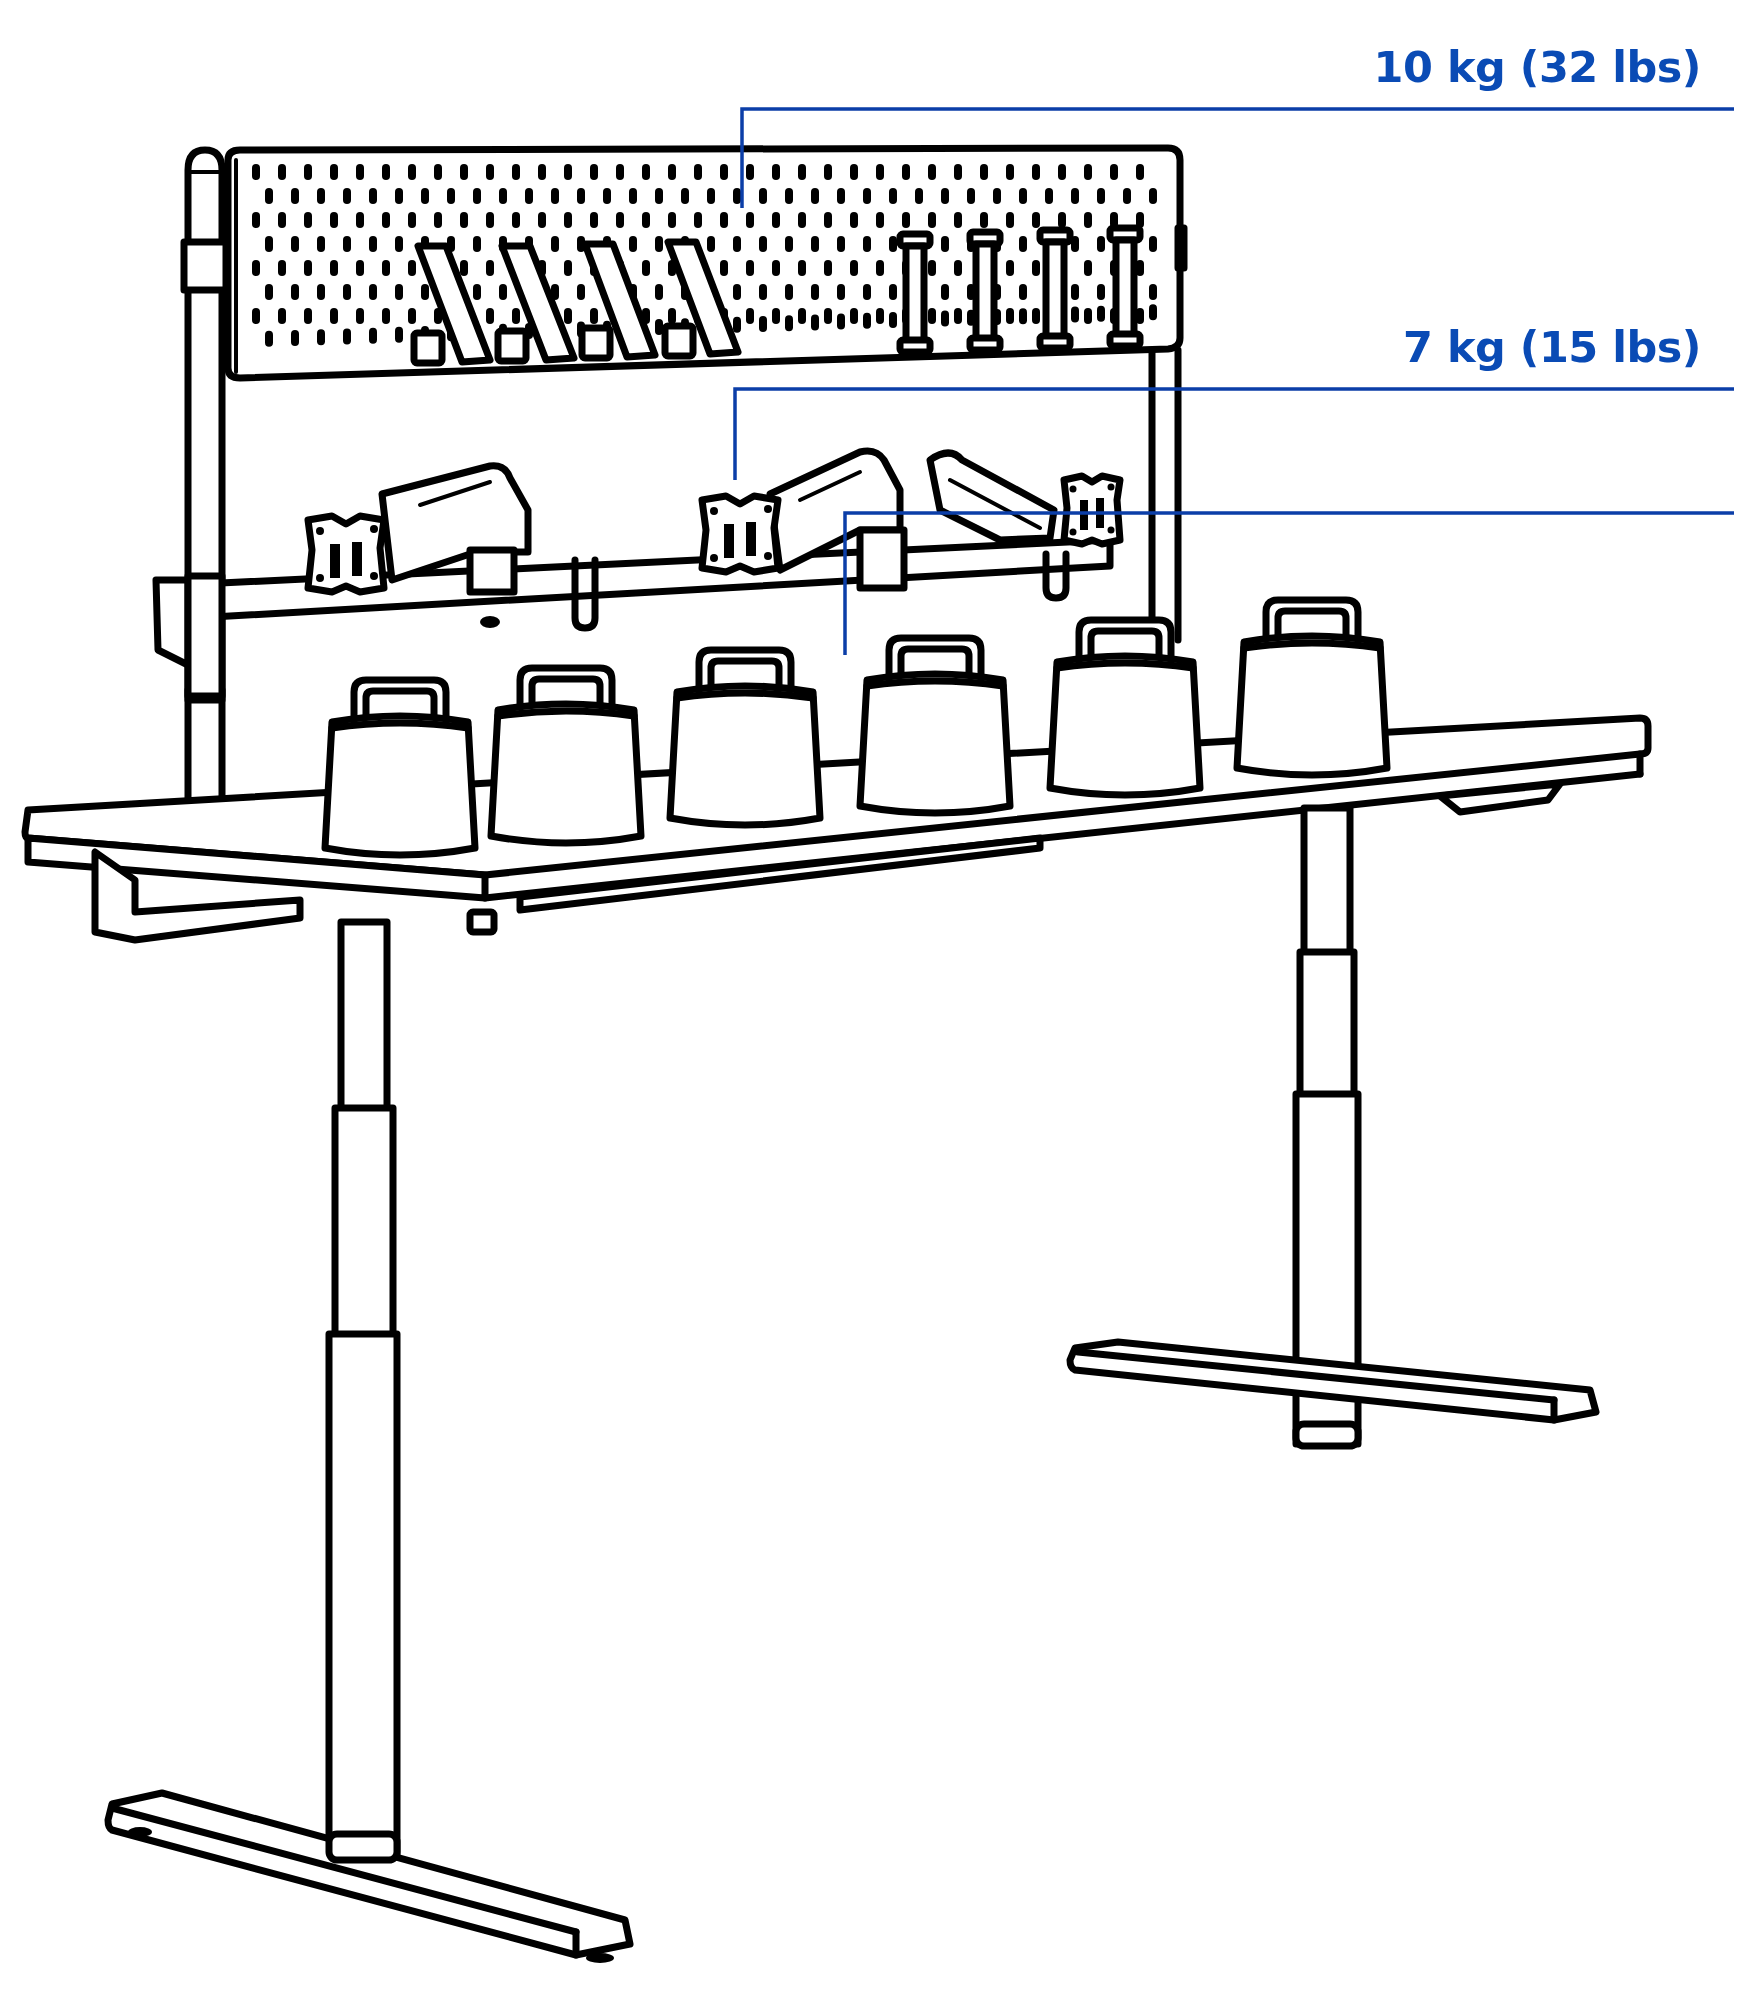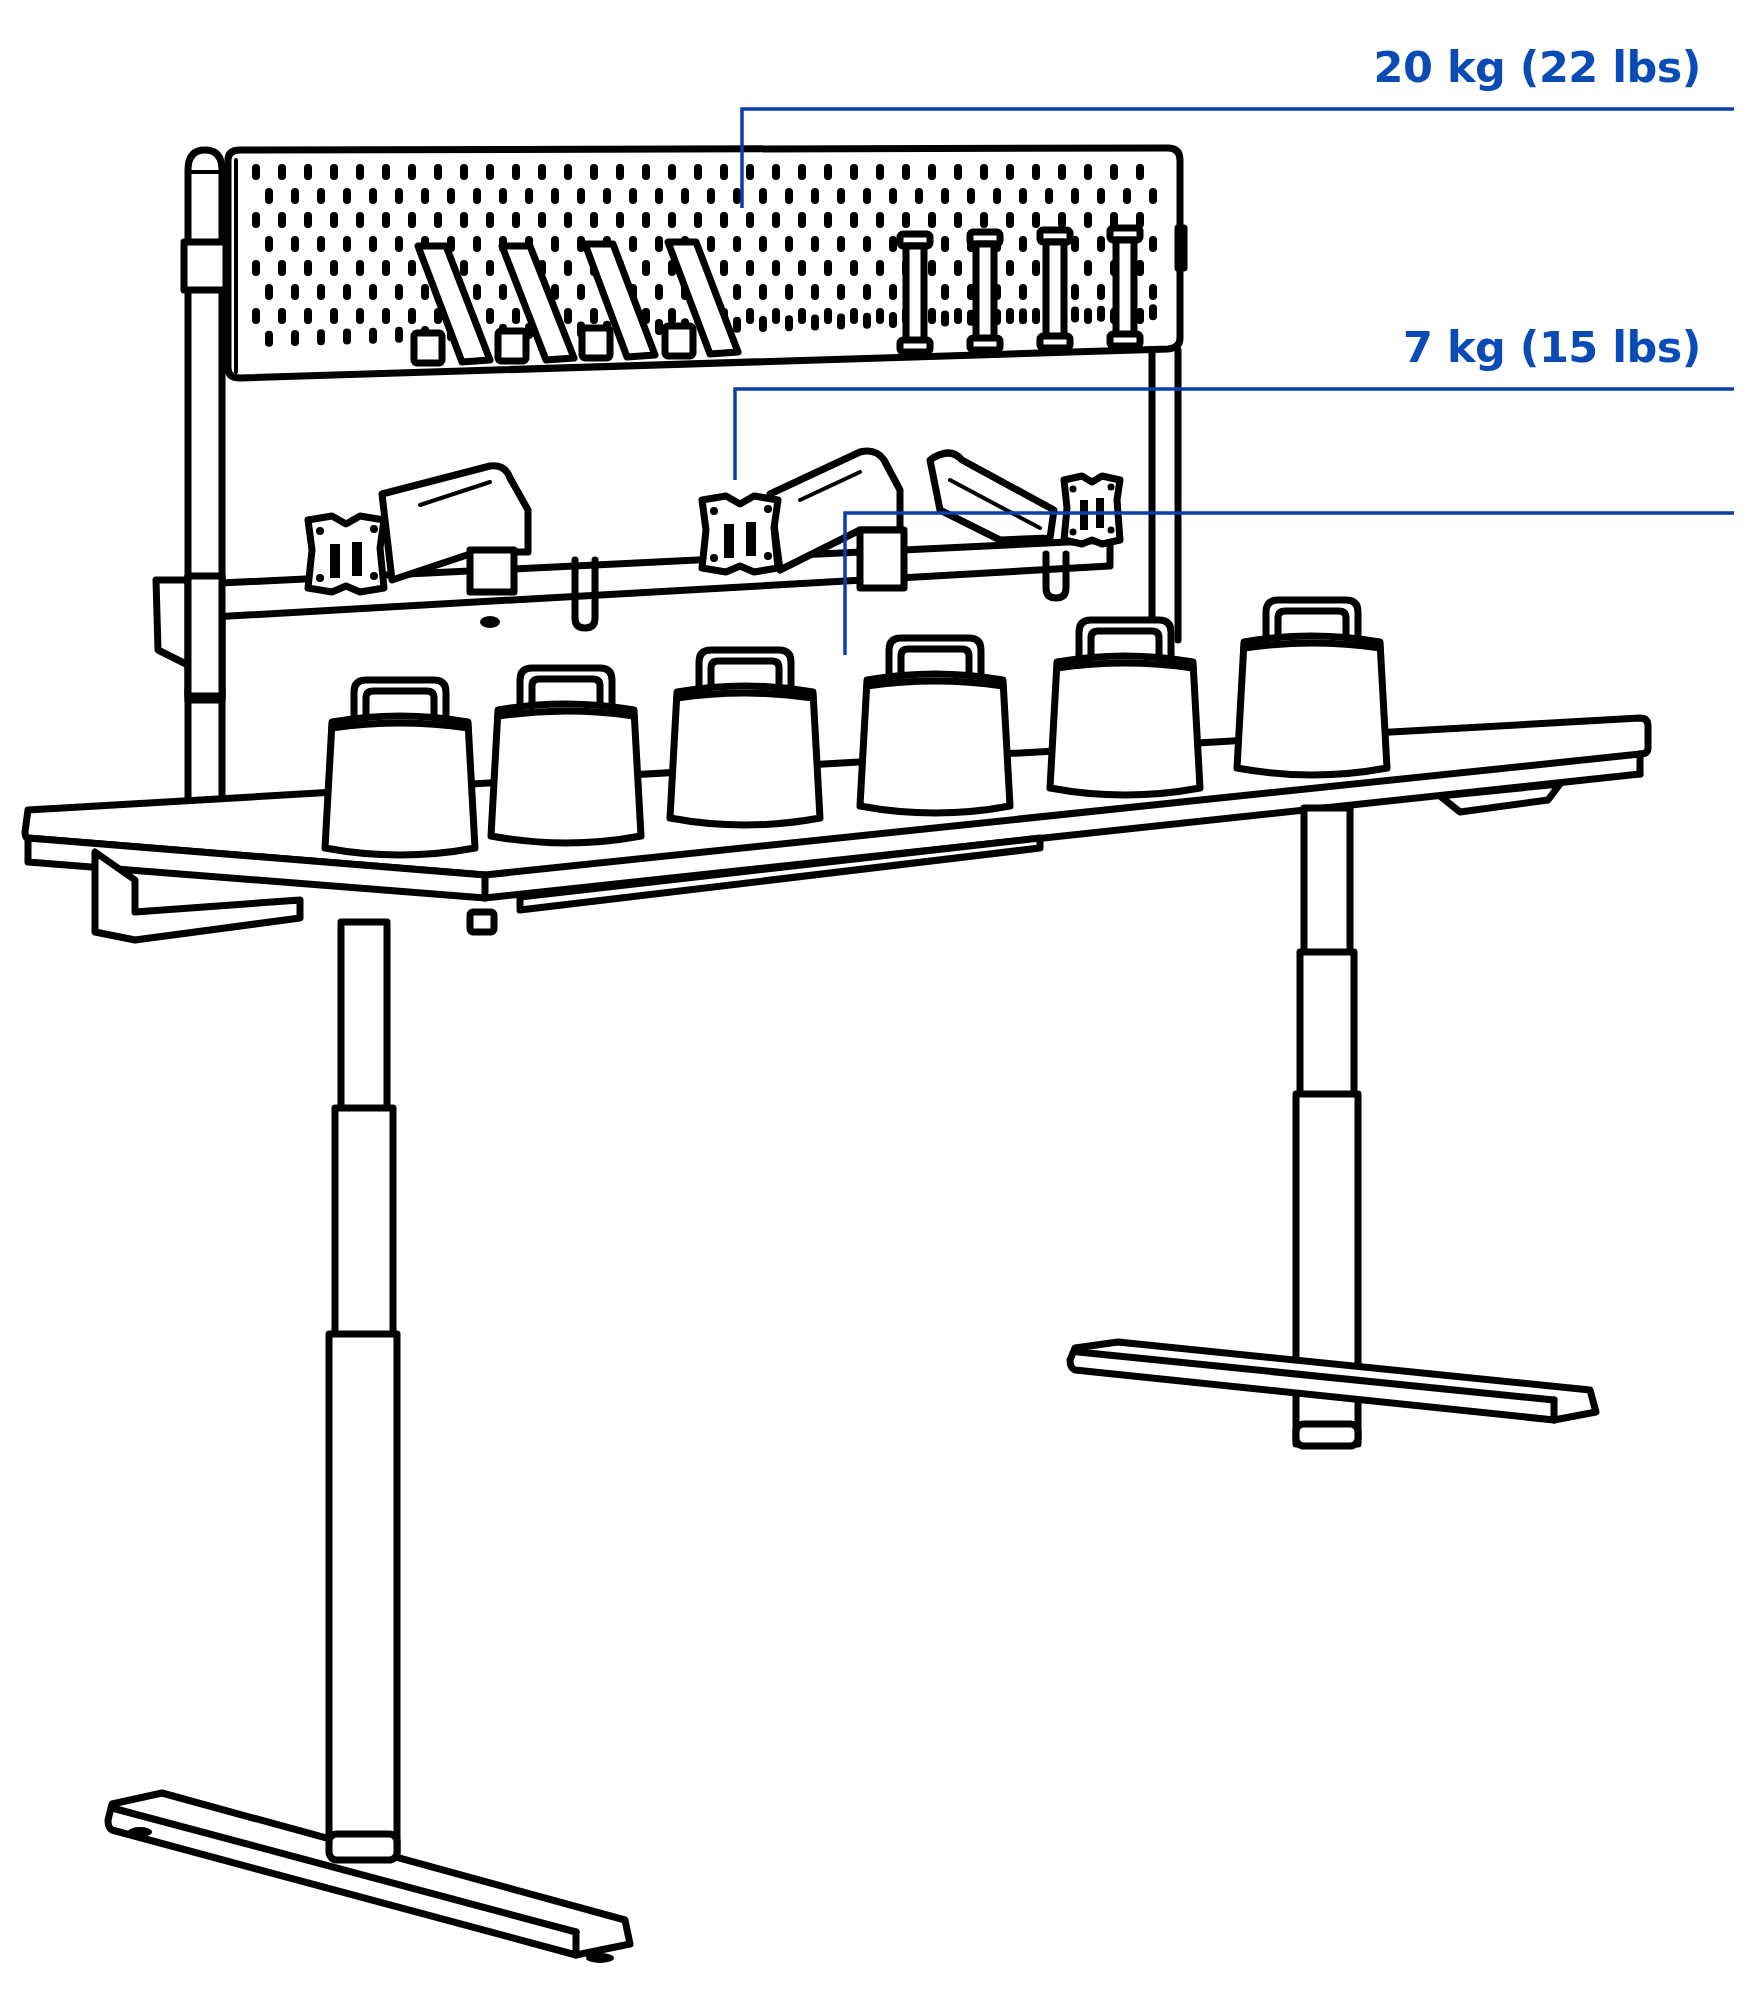--- a/index.html
+++ b/index.html
@@ -484,15 +484,15 @@
     </g>
 
     <g>
       <polyline class="lead" points="742,208 742,109 1734,109"></polyline>
       <polyline class="lead" points="735,480 735,389 1734,389"></polyline>
       <polyline class="lead" points="845,655 845,513 1734,513"></polyline>
     </g>
   </svg>
 
   
-  <div class="label" style="right:56px; top:42px;">20 kg (22 lbs)</div>
+  <div class="label" style="right:56px; top:42px;">10 kg (32 lbs)</div>
   <div class="label" style="right:56px; top:322px;">7 kg (15 lbs)</div>
 </div>
 
 </body></html>

